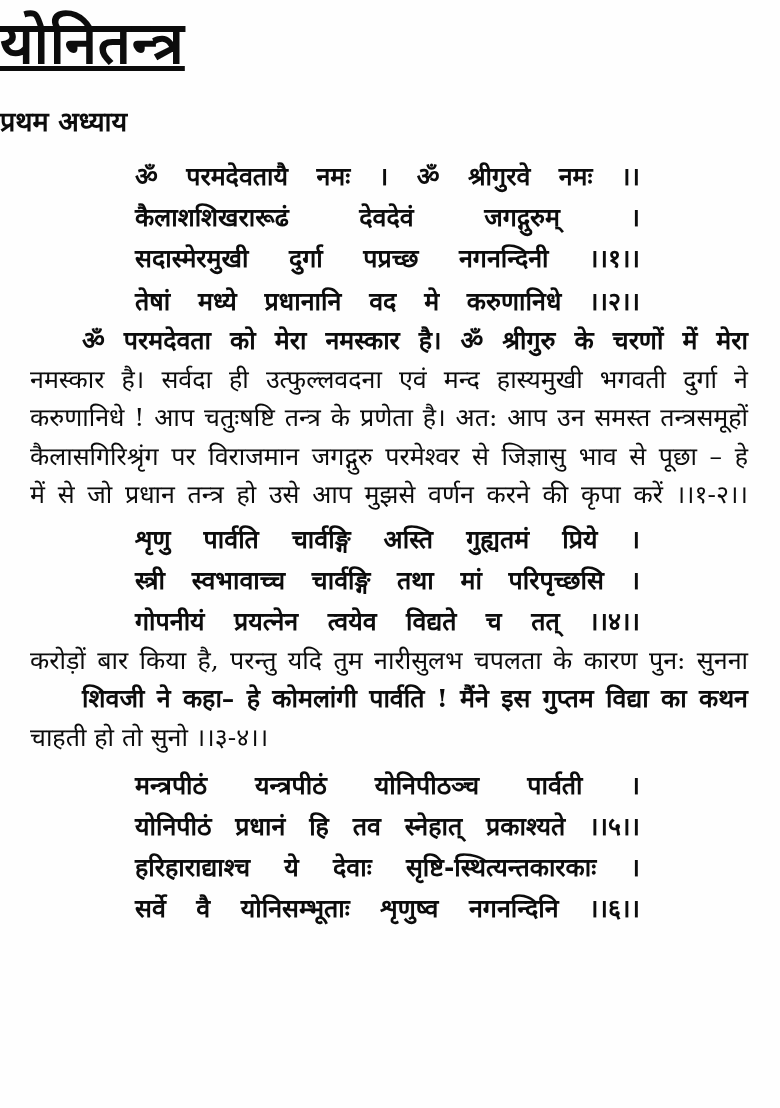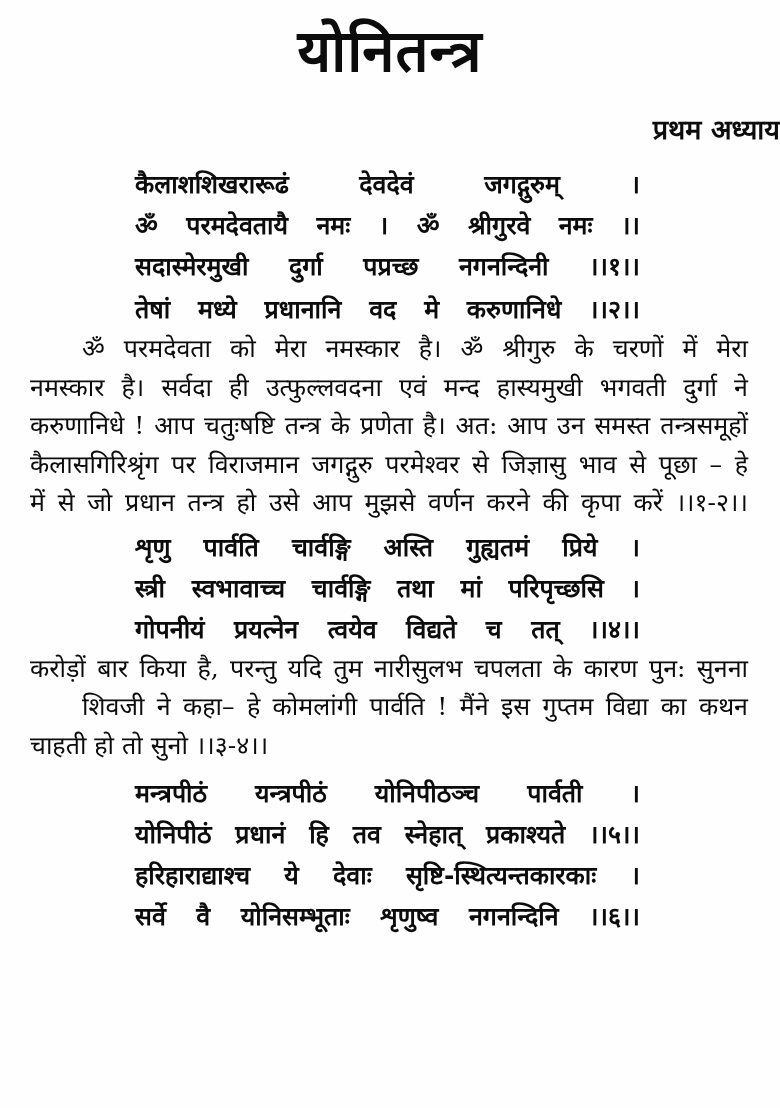--- a/index.html
+++ b/index.html
@@ -12,29 +12,29 @@
     position: relative;
     width: 780px;
     height: 1108px;
     margin: 0 auto;
     background: #fefefe;
     color: #0c0c0c;
     font-family: "DejaVu Sans", sans-serif;
     overflow: hidden;
   }
   .page-title {
-    text-align: center;
     font-size: 58px;
     line-height: 78px;
     font-weight: 700;
-    padding-top: 12px;
+    padding-top: 4px;
     letter-spacing: 1px;
+    text-decoration: underline;
   }
   .chapter-heading {
-    text-align: right;
+    text-align: left;
     font-size: 27px;
     line-height: 36px;
     font-weight: 700;
     margin-top: 22px;
   }
   .speaker-heading {
     text-align: center;
     font-size: 26px;
     line-height: 38px;
     font-weight: 700;
@@ -61,35 +61,35 @@
     margin: 0 32px 0 30px;
     font-size: 25px;
     font-weight: 400;
     font-family: "DejaVu Serif", "DejaVu Sans", serif;
   }
   .prose-line {
     line-height: 38.5px;
     text-align: justify;
     text-align-last: justify;
   }
-  .prose-line.first { text-indent: 52px; }
+  .prose-line.first { text-indent: 52px; font-weight: bold; }
   .prose-line.short-last { text-align-last: left; }
 </style>
 </head>
 <body>
 
 <div class="page">
 
   <div class="page-title">योनितन्त्र</div>
 
   <div class="chapter-heading">प्रथम अध्याय</div>
 
   <div class="verse-block vb1">
+    <div class="verse-line">ॐ परमदेवतायै नमः । ॐ श्रीगुरवे नमः ।।</div>
     <div class="verse-line">कैलाशशिखरारूढं देवदेवं जगद्गुरुम् ।</div>
-    <div class="verse-line">ॐ परमदेवतायै नमः । ॐ श्रीगुरवे नमः ।।</div>
     <div class="verse-line">सदास्मेरमुखी दुर्गा पप्रच्छ नगनन्दिनी ।।१।।</div>
   </div>
 
 
   <div class="verse-block vb2">
     <div class="verse-line">तेषां मध्ये प्रधानानि वद मे करुणानिधे ।।२।।</div>
   </div>
 
   <div class="prose-block">
     <div class="prose-line first">ॐ परमदेवता को मेरा नमस्कार है। ॐ श्रीगुरु के चरणों में मेरा</div>

